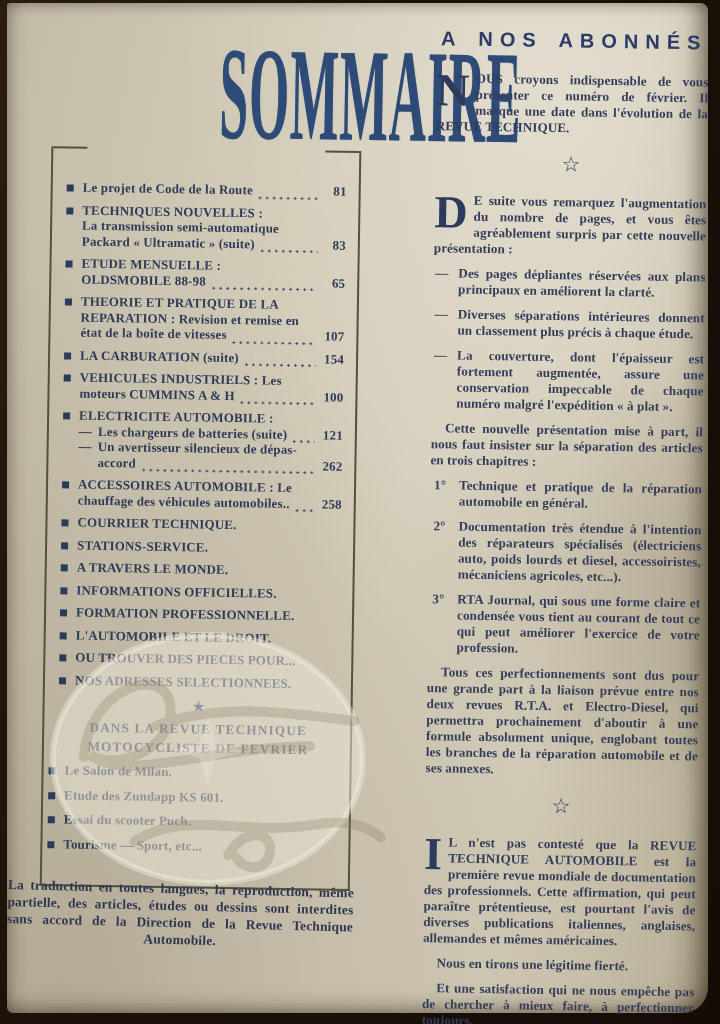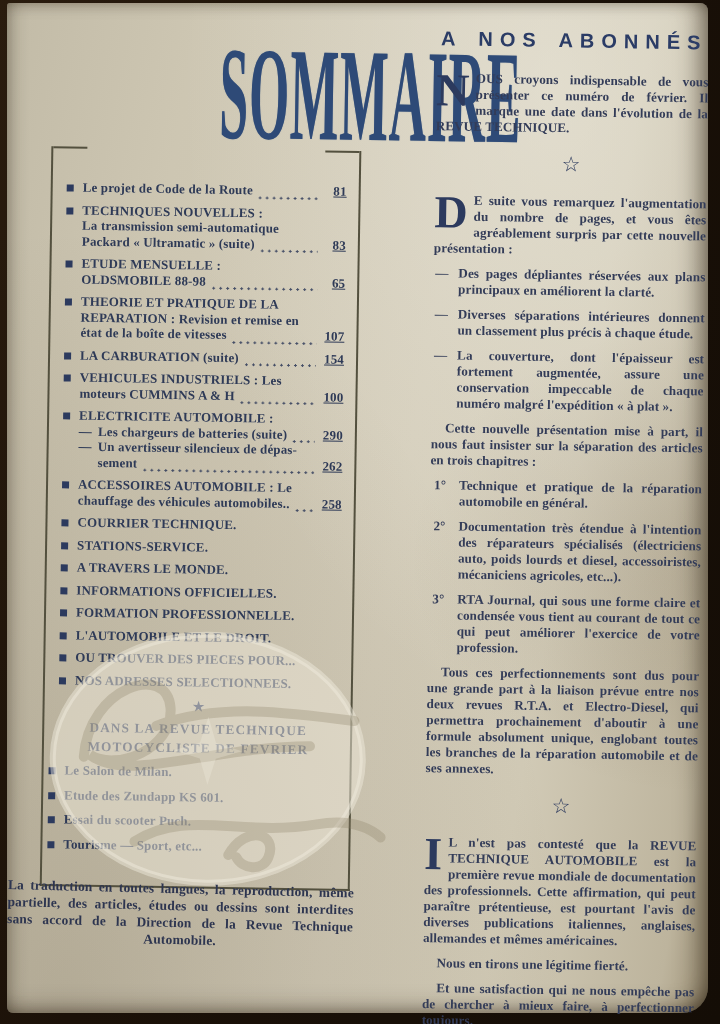--- a/index.html
+++ b/index.html
@@ -46,21 +46,21 @@
   .toc-box::after{right:0}
   .toc-item{display:flex;margin-bottom:7px;color:#2e3a57;
     font-size:12.9px;line-height:15.5px;font-weight:700;letter-spacing:.2px;}
   .bullet{flex:none;width:7px;height:7px;background:#2c3a5e;margin:4px 9px 0 0;}
   .toc-body{flex:1;min-width:0;}
   .lead{display:flex;align-items:baseline;}
   .lead .t{white-space:nowrap;}
   .dots{flex:1;height:5px;margin:0 4px;align-self:flex-end;
     background-image:radial-gradient(circle,rgba(44,56,88,.85) 1.1px,rgba(44,56,88,0) 1.4px);
     background-size:7px 5px;background-repeat:repeat-x;background-position:0 1px;}
-  .pg{font-weight:700;min-width:24px;text-align:right;text-decoration:underline;}
+  .pg{font-weight:700;min-width:24px;text-align:right;}
   .sub{display:flex;}
   .sub .dash{flex:none;margin-right:6px;}
   .sub .toc-body{flex:1;}
   .toc-star{ text-align:center;color:#2c3a5e;font-size:15px;line-height:18px;
     margin:2px 0 4px;font-family:"DejaVu Sans",sans-serif;}
   .moto-head{ text-align:center;color:#2e3a59;font-weight:700;font-size:13.2px;
     line-height:19px;letter-spacing:1.2px;margin:2px 0 8px;}
   .moto .toc-item{margin-left:-9px;margin-bottom:9px;}
   .footer{
     position:absolute;left:8px;top:880px;width:346px;
@@ -189,30 +189,30 @@
             <div class="toc-body">
               <div class="toc-body">
                 <div>ELECTRICITE AUTOMOBILE :</div>
               </div>
               <div class="sub">
                 <span class="dash">—</span>
                 <div class="toc-body">
                   <div class="lead">
                     <span class="t">Les chargeurs de batteries (suite)</span>
                     <span class="dots"></span>
-                    <span class="pg">290</span>
+                    <span class="pg">121</span>
                   </div>
                 </div>
               </div>
               <div class="sub">
                 <span class="dash">—</span>
                 <div class="toc-body">
                   <div>Un avertisseur silencieux de dépas-</div>
                   <div class="lead">
-                    <span class="t">sement</span>
+                    <span class="t">accord</span>
                     <span class="dots"></span>
                     <span class="pg">262</span>
                   </div>
                 </div>
               </div>
             </div>
           </div>
           <div class="toc-item">
             <span class="bullet"></span>
             <div class="toc-body">

